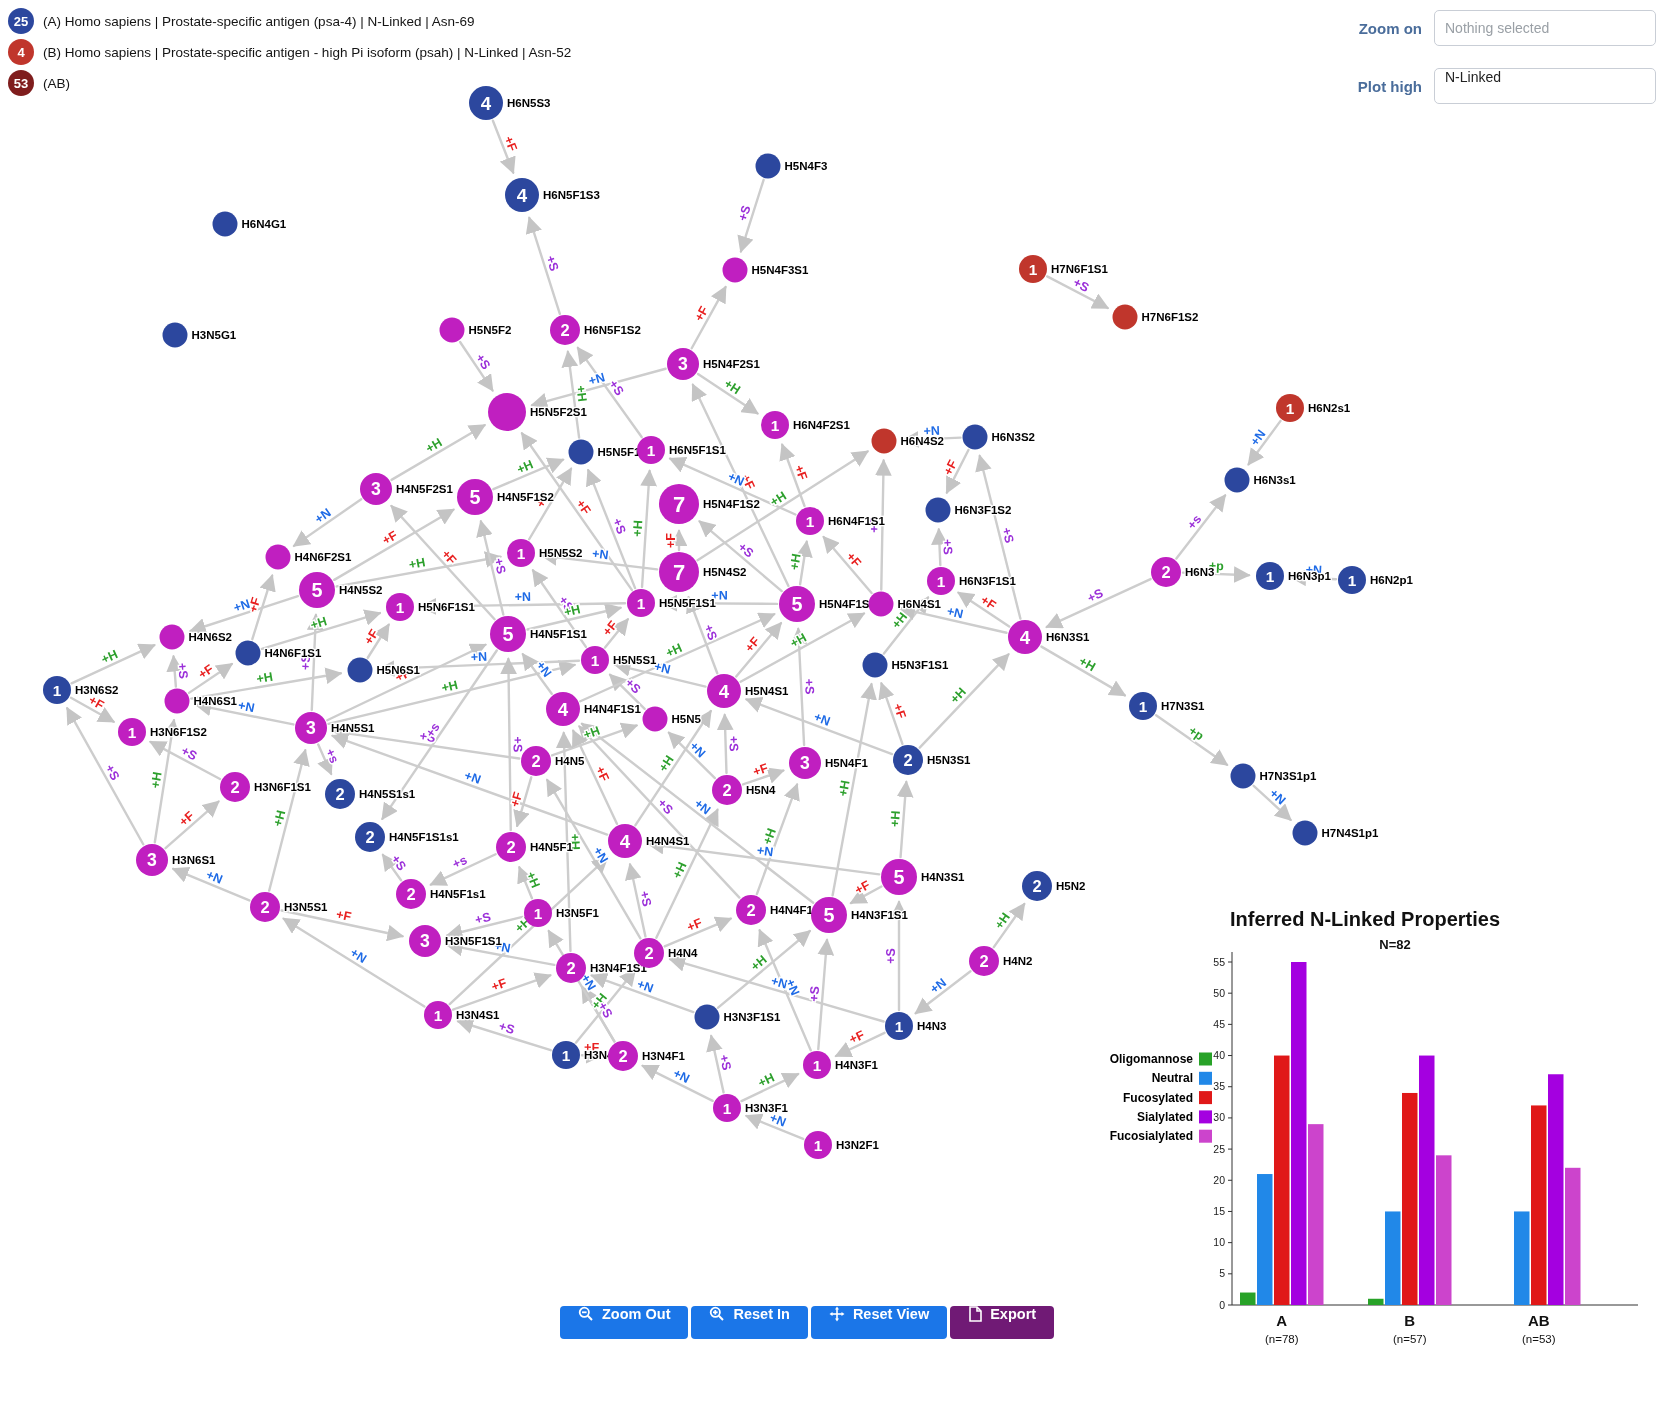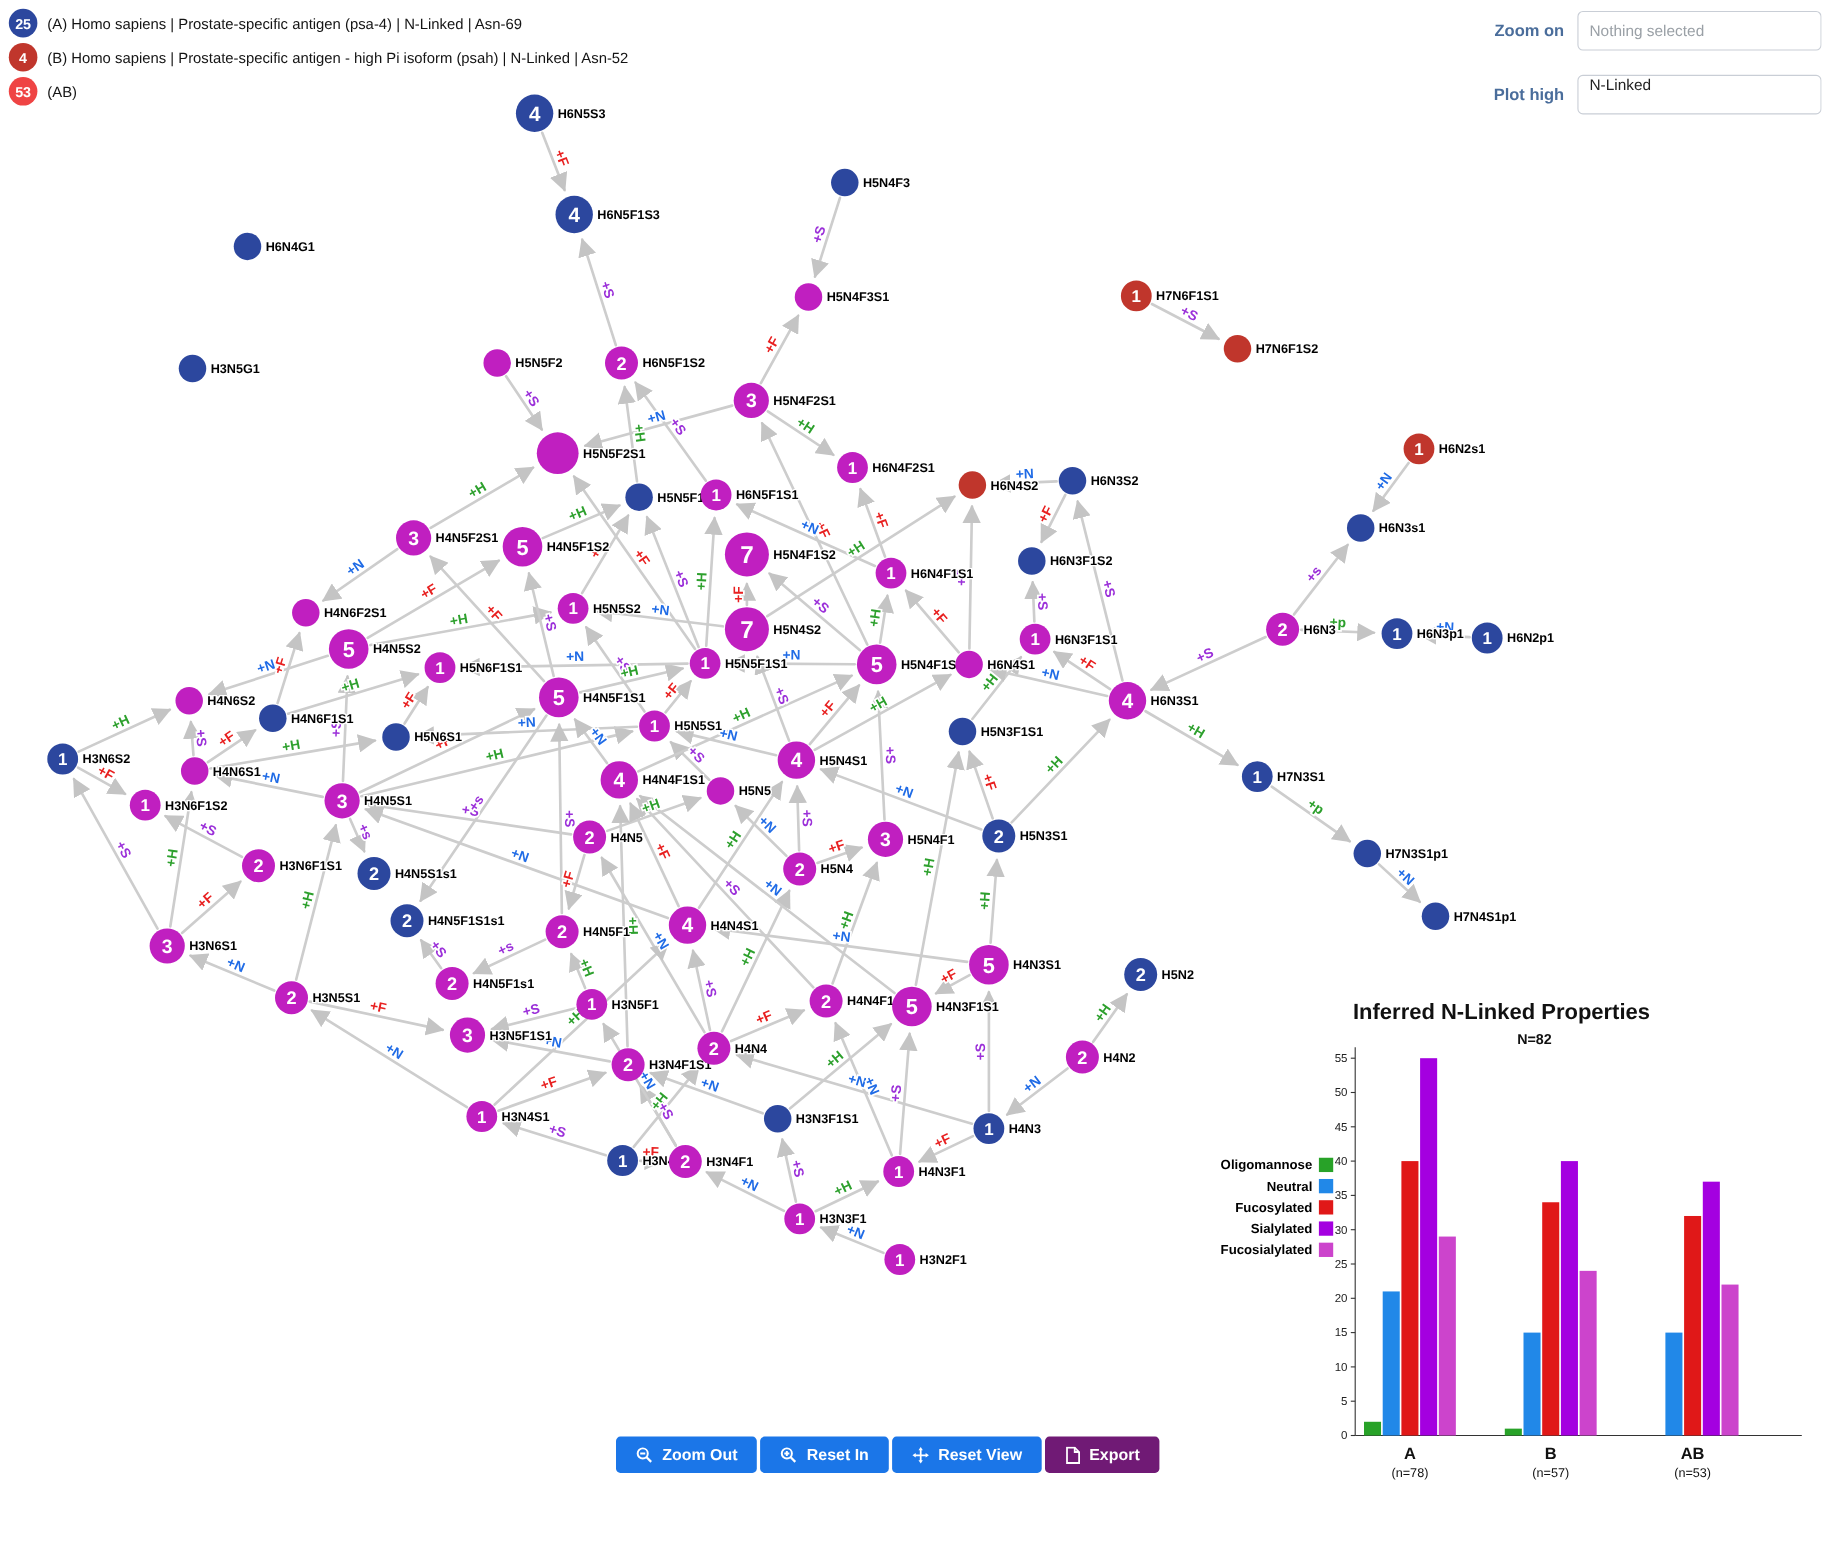--- a/index.html
+++ b/index.html
@@ -16,21 +16,21 @@
   .ctrl-input{color:#333}
   .ctrl-input::placeholder{color:#9aa0a6}
   .ctrl-select{color:#222;display:flex;align-items:flex-start}
   #net{position:absolute;left:0;top:0}
   .edge{stroke:#cdcdcd;stroke-width:2.4;stroke-linecap:round}
   .edge-label{font-size:12.5px;font-weight:bold;text-anchor:middle;paint-order:stroke;stroke:#fff;stroke-width:3px}
   .node-num{fill:#fff;font-weight:bold;text-anchor:middle}
   .node-label{font-size:11.5px;font-weight:bold;fill:#000;paint-order:stroke;stroke:#fff;stroke-width:2.5px}
   .chart{position:absolute;left:1080px;top:900px;z-index:4}
   .toolbar{position:absolute;left:560px;top:1306px;display:flex;gap:3px;z-index:6}
-  .btn{display:flex;align-items:center;gap:8px;border:none;color:#fff;font-weight:bold;font-size:14.5px;padding:0 18px;height:33px;border-radius:4px;font-family:inherit;cursor:pointer}
+  .btn{display:flex;gap:8px;border:none;color:#fff;font-weight:bold;font-size:14.5px;padding:0 18px;height:33px;border-radius:4px;font-family:inherit;cursor:pointer}
   .btn.blue{background:#1b76e8}
   .btn.green{background:#701a75}
   .btn svg{display:block}
 </style>
 </head>
 <body>
 
 <svg id="net" width="1656" height="1423" viewBox="0 0 1656 1423">
   <defs>
     <marker id="arrow" viewBox="0 0 10 10" refX="9" refY="5" markerWidth="7" markerHeight="7" orient="auto">
@@ -701,21 +701,21 @@
 <div class="sample-legend">
     <div class="leg-row">
       <span class="badge" style="background: rgb(44, 71, 158);">25</span>
       <span class="leg-text">(A) Homo sapiens | Prostate-specific antigen (psa-4) | N-Linked | Asn-69</span>
     </div>
     <div class="leg-row">
       <span class="badge" style="background: rgb(192, 54, 44);">4</span>
       <span class="leg-text">(B) Homo sapiens | Prostate-specific antigen - high Pi isoform (psah) | N-Linked | Asn-52</span>
     </div>
     <div class="leg-row">
-      <span class="badge" style="background: #ef4444;">53</span>
+      <span class="badge" style="background: #7f1d1d;">53</span>
       <span class="leg-text">(AB)</span>
     </div>
   </div>
 
 <div class="controls">
   <div class="ctrl-row">
     <label>Zoom on</label>
     <input class="ctrl-input" placeholder="Nothing selected" style="">
   </div>
   <div class="ctrl-row">

